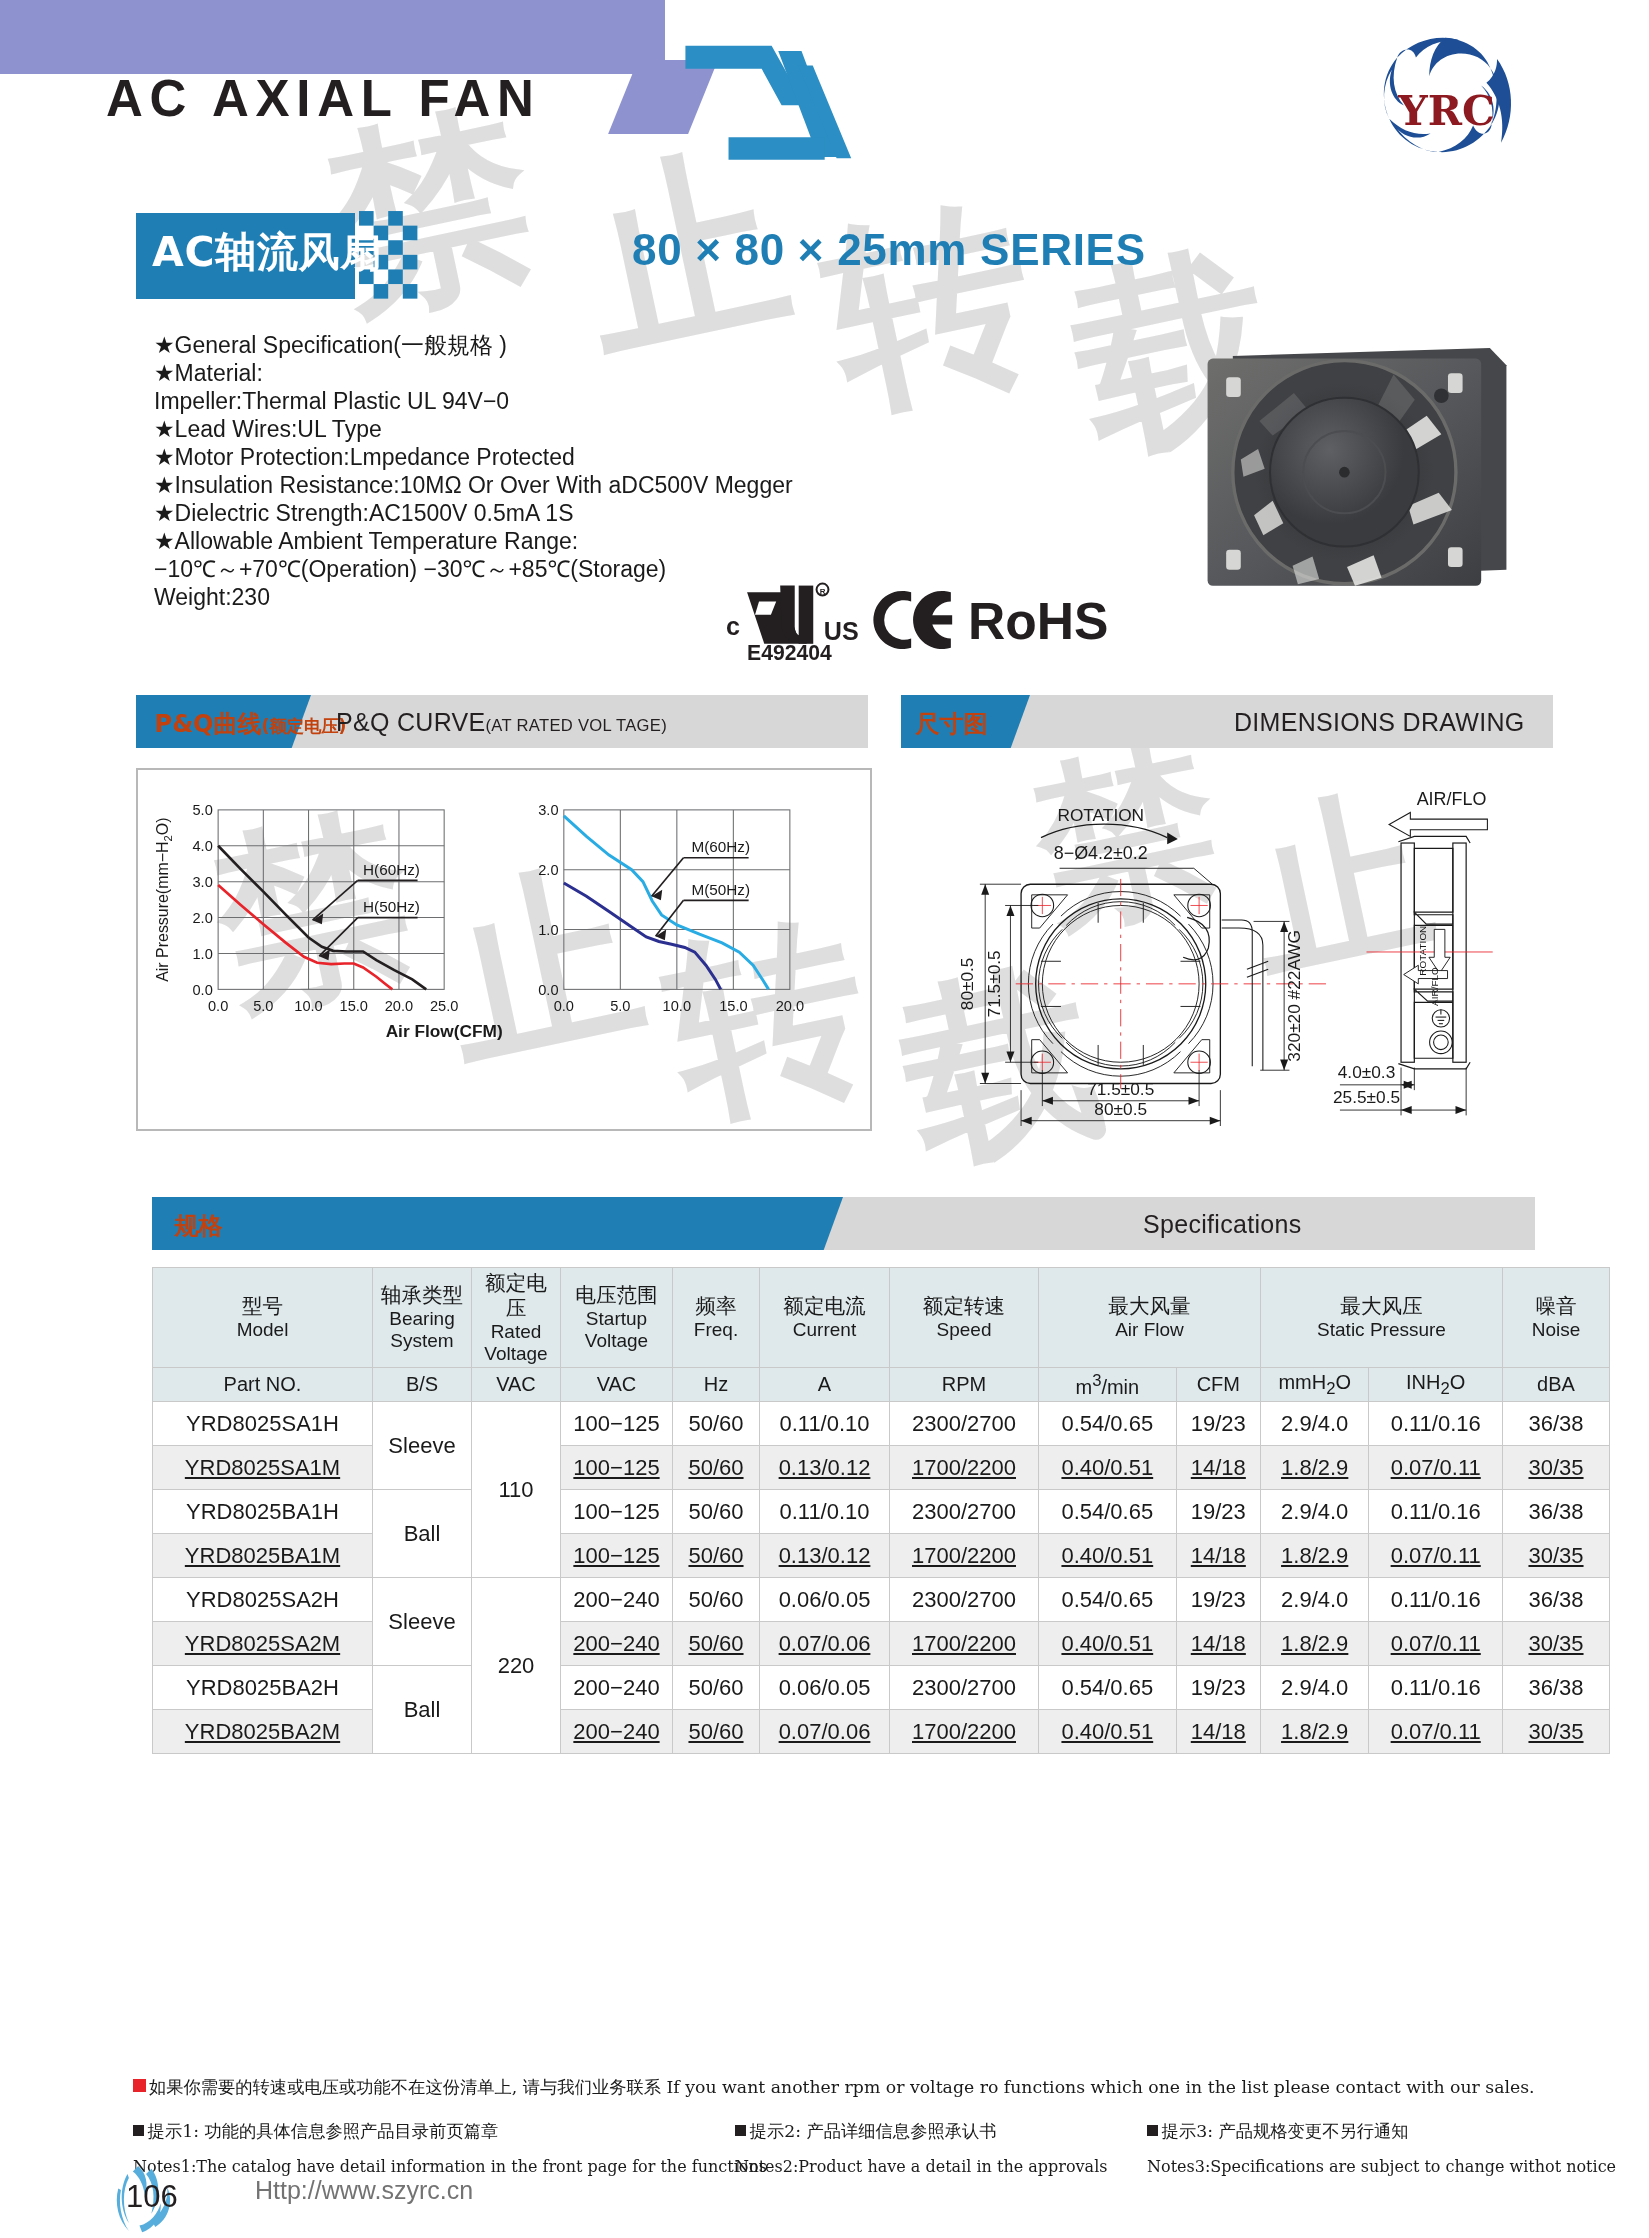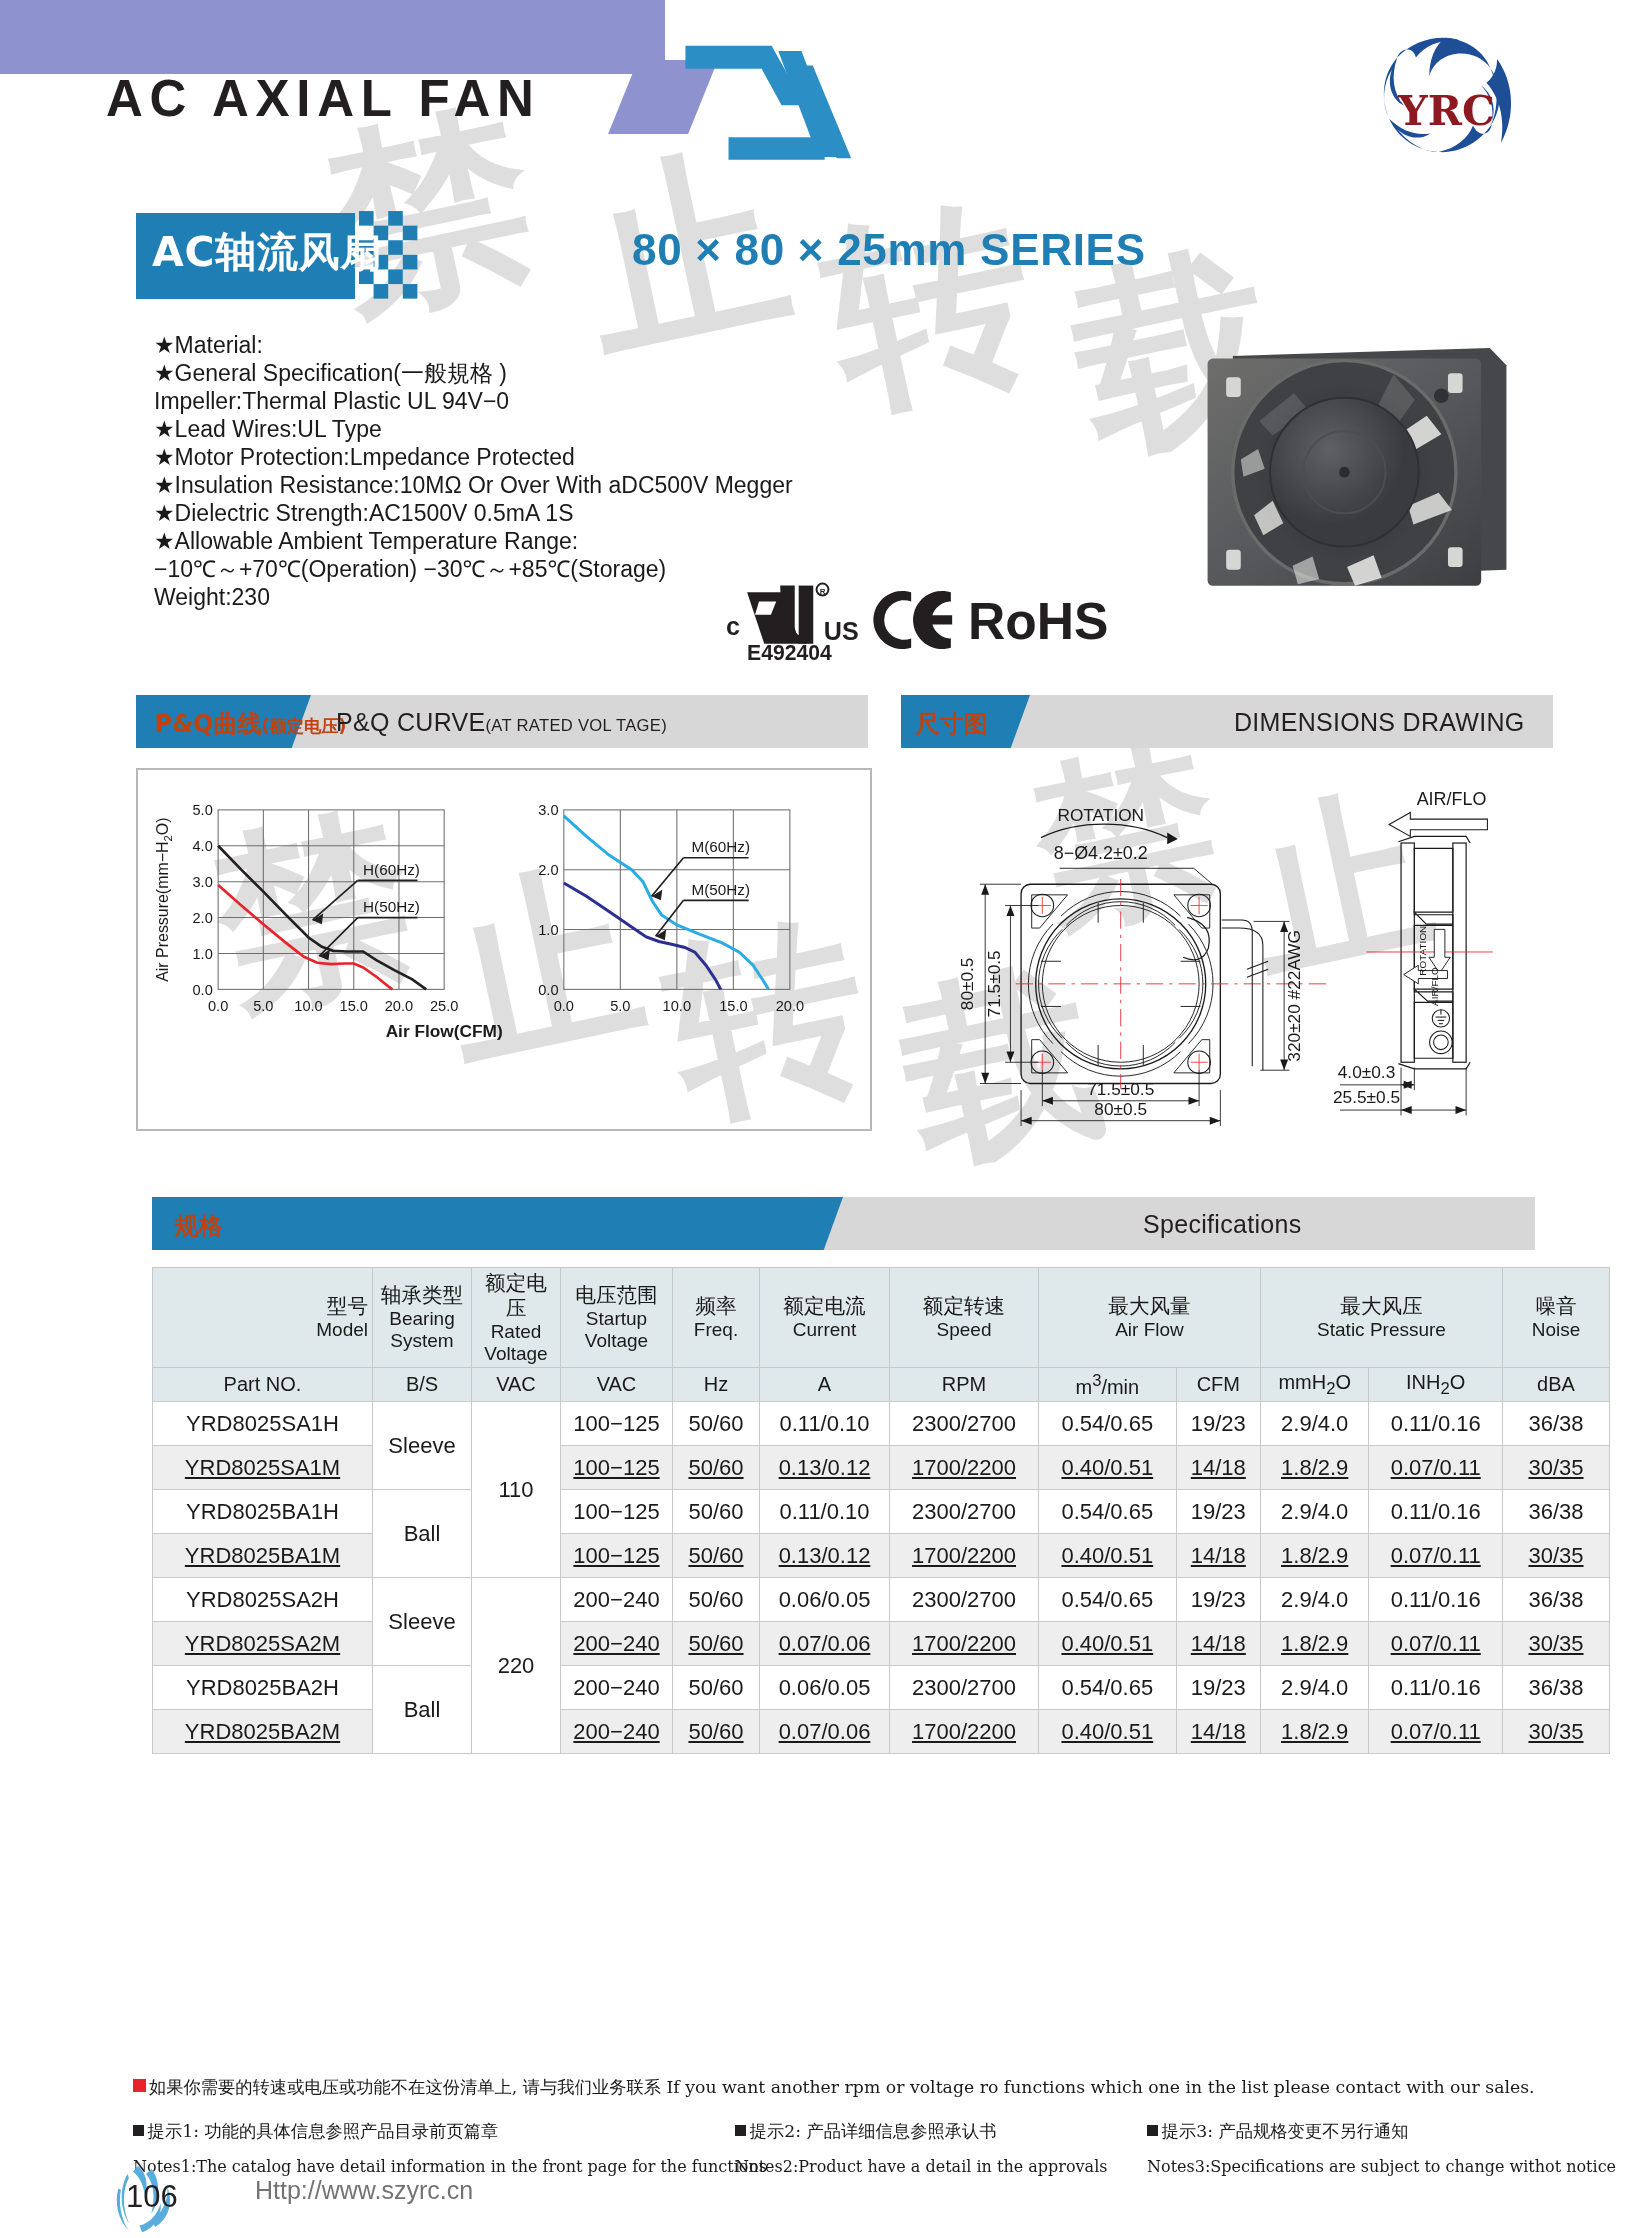--- a/index.html
+++ b/index.html
@@ -156,22 +156,22 @@
       <rect x="0" y="88" width="22" height="22"></rect>
         <rect x="44" y="88" width="22" height="22"></rect>
       <rect x="22" y="110" width="22" height="22"></rect>
         <rect x="66" y="110" width="22" height="22"></rect>
     </g>
   </svg>
 </div>
 <div class="abs" id="series-title">80 × 80 × 25mm   SERIES</div>
 
 <div class="abs" id="speclist">
+  <div>★General Specification(一般規格 )</div>
   <div>★Material:</div>
-  <div>★General Specification(一般規格 )</div>
   <div>Impeller:Thermal Plastic UL 94V−0</div>
   <div>★Lead Wires:UL Type</div>
   <div>★Motor Protection:Lmpedance Protected</div>
   <div>★Insulation Resistance:10MΩ Or Over With aDC500V Megger</div>
   <div>★Dielectric Strength:AC1500V 0.5mA 1S</div>
   <div>★Allowable Ambient Temperature Range:</div>
   <div>−10℃～+70℃(Operation)  −30℃～+85℃(Storage)</div>
   <div>Weight:230</div>
 </div>
 
@@ -543,21 +543,21 @@
   <div class="grey"></div>
   <div class="blue" style="width:652px;"></div>
   <div class="blueskew" style="left:652px;"></div>
   <div class="cn" style="left:22.6px;">规格</div>
   <div class="en" style="left:991px;">Specifications</div>
 </div>
 
 <table id="spectable" class="abs">
   <thead>
     <tr class="r1">
-      <td style="width:211px;text-align:right;">
+      <td style="width:211px;">
         <span class="hdr-cn">型号</span>
         <span class="hdr-en">Model</span>
       </td>
       <td style="width:90px;">
         <span class="hdr-cn">轴承类型</span>
         <span class="hdr-en">Bearing<br>System</span>
       </td>
       <td style="width:80px;">
         <span class="hdr-cn">额定电压</span>
         <span class="hdr-en">Rated<br>Voltage</span>

